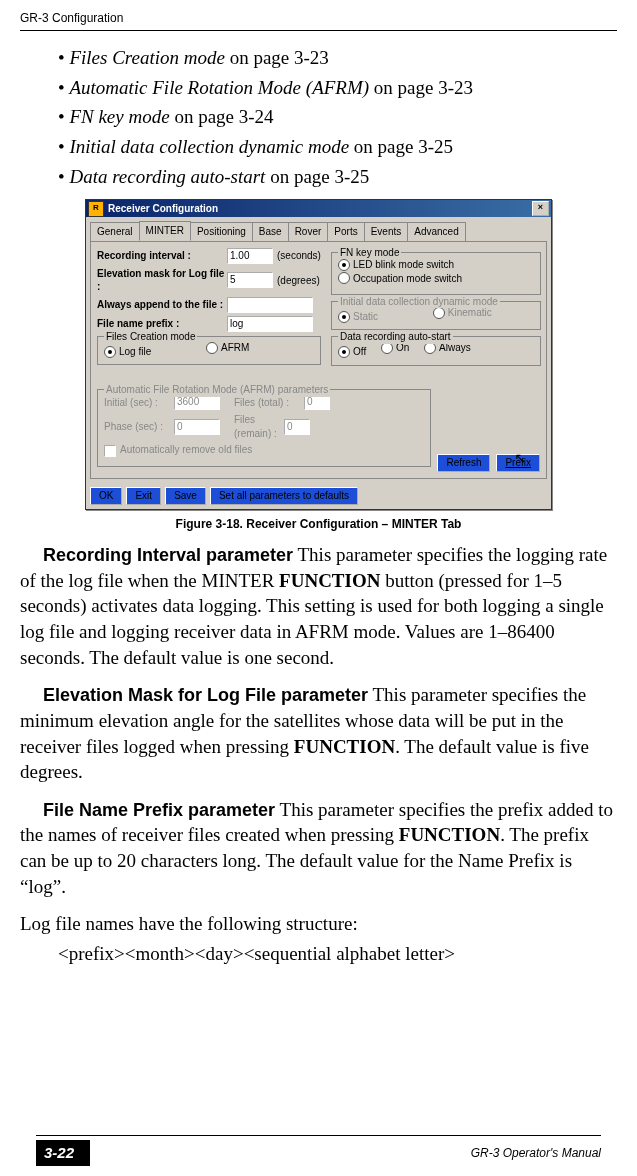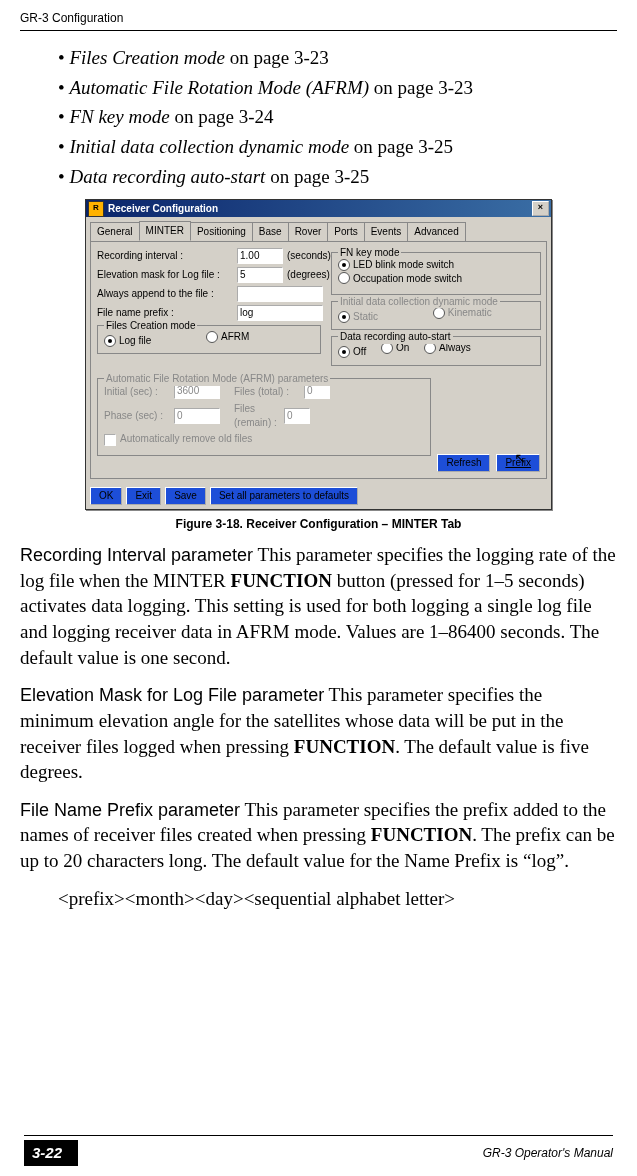--- a/index.html
+++ b/index.html
@@ -121,21 +121,21 @@
   .pane {
     margin: 0 4px 4px 4px;
     border: 1px solid #888;
     padding: 6px 6px 30px 6px;
     background: #d4d0c8;
     position: relative;
     height: 200px;
     box-sizing: content-box;
   }
   .row { display: flex; align-items: center; margin-bottom: 3px; }
-  .lbl { width: 140px; }
+  .lbl { width: 130px; font-weight: bold; }
   .txt {
     width: 40px;
     height: 14px;
     border: 1px inset #fff;
     background: #fff;
     padding: 0 2px;
     font-size: 10px;
     line-height: 14px;
     box-sizing: content-box;
   }
@@ -202,28 +202,28 @@
     bottom: 4px;
     font-size: 14px;
     pointer-events: none;
   }
   .bottom-bar {
     display: flex;
     gap: 4px;
     padding: 4px;
   }
   .para { margin: 0 0 12px 0; }
-  .sans-bold { font-family: Arial, Helvetica, sans-serif; font-weight: normal; font-size: 18px; }
+  .sans-bold { font-family: Arial, Helvetica, sans-serif; font-weight: bold; font-size: 18px; margin-left: 23px; }
   .indent { margin-left: 38px; }
   .footer {
     position: absolute;
     bottom: 10px;
     left: 0;
     right: 0;
-    padding: 0 24px;
+    padding: 0 36px;
     font-family: Arial, Helvetica, sans-serif;
     font-size: 12px;
   }
   .footer .ln {
     border-top: 1.5px solid #000;
     margin-bottom: 4px;
   }
   .footer .frow {
     display: flex;
     align-items: center;
@@ -389,20 +389,21 @@
   </p>
 
   <p class="para">
     <span class="sans-bold">Elevation Mask for Log File parameter</span><span> This parameter specifies the minimum elevation angle for the satellites whose data will be put in the receiver files logged when pressing </span><b>FUNCTION</b><span>. The default value is five degrees.</span>
   </p>
 
   <p class="para">
     <span class="sans-bold">File Name Prefix parameter</span><span> This parameter specifies the prefix added to the names of receiver files created when pressing </span><b>FUNCTION</b><span>. The prefix can be up to 20 characters long. The default value for the Name Prefix is “log”.</span>
   </p>
 
+  <p class="para" style="margin-bottom:4px;">Log file names have the following structure:</p>
   <p class="para indent">&lt;prefix&gt;&lt;month&gt;&lt;day&gt;&lt;sequential alphabet letter&gt;</p>
 </div>
 
 <div class="footer">
   <div class="ln"></div>
   <div class="frow">
     <span class="pagenum">3-22</span>
     <span class="manual">GR-3 Operator's Manual</span>
   </div>
 </div>

